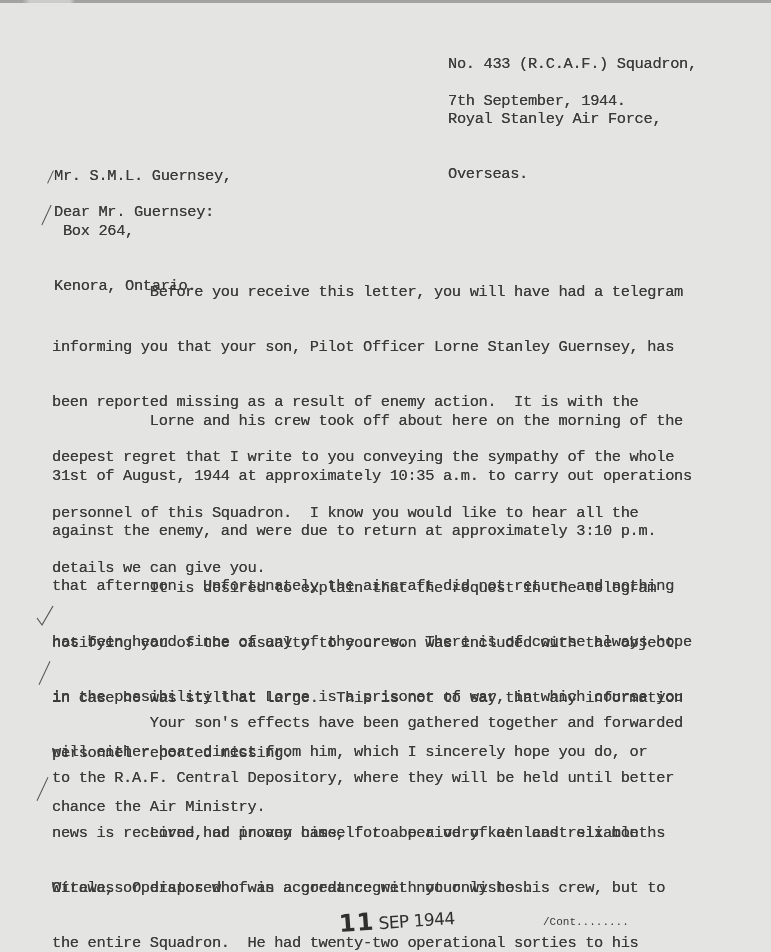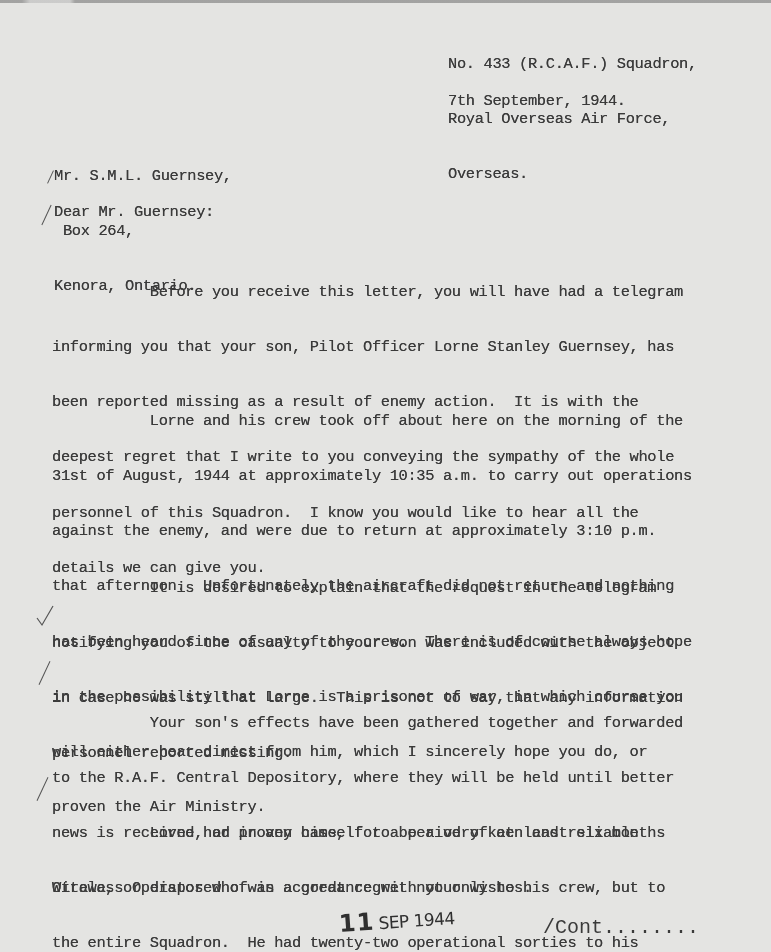--- a/index.html
+++ b/index.html
@@ -33,34 +33,34 @@
   .p5 { top: 787px; }
   .block div { height: 18.4px; }
   .stamp {
     position: absolute; left: 340px; top: 910px;
     font-family: "DejaVu Sans", sans-serif; color: #2f2f2f;
     transform: rotate(-4deg); transform-origin: left bottom;
     white-space: pre;
   }
   .stamp .day { font-size: 24px; font-weight: bold; letter-spacing: 1px; }
   .stamp .rest { font-size: 17px; margin-left: 4px; letter-spacing: -0.5px; }
-  .cont { position: absolute; left: 543px; top: 916px; font-size: 20px; white-space: pre; }
+  .cont { position: absolute; left: 543px; top: 916px; font-size: 11px; white-space: pre; }
   .tick { position: absolute; border-left: 1.2px solid #555; height: 22px; transform: rotate(25deg); }
   .check {
     position: absolute; left: 36px; top: 605px; width: 18px; height: 22px;
   }
 </style>
 </head>
 <body>
 
 <div class="topband"></div>
 
 <div class="line header block">
   <div>No. 433 (R.C.A.F.) Squadron,</div>
-  <div>Royal Overseas Air Force,</div>
+  <div>Royal Stanley Air Force,</div>
   <div>Overseas.</div>
 </div>
 <div class="line date">7th September, 1944.</div>
 
 <div class="line addr block">
   <div>Mr. S.M.L. Guernsey,</div>
   <div> Box 264,</div>
   <div>Kenora, Ontario.</div>
 </div>
 <div class="line salut">Dear Mr. Guernsey:</div>
@@ -75,21 +75,21 @@
 </div>
 
 <div class="line para p2 block">
   <div>           Lorne and his crew took off about here on the morning of the</div>
   <div>31st of August, 1944 at approximately 10:35 a.m. to carry out operations</div>
   <div>against the enemy, and were due to return at approximately 3:10 p.m.</div>
   <div>that afternoon.  Unfortunately the aircraft did not return and nothing</div>
   <div>has been heard since of any of the crew.  There is of course always hope</div>
   <div>in the possibility that Lorne is a prisoner of war, in which course you</div>
   <div>will either hear direct from him, which I sincerely hope you do, or</div>
-  <div>proven the Air Ministry.</div>
+  <div>chance the Air Ministry.</div>
 </div>
 
 <div class="line para p3 block">
   <div>           It is desired to explain that the request in the telegram</div>
   <div>notifying you of the casualty to your son was included with the object</div>
   <div>in case he was still at large.  This is not to say that any information</div>
   <div>personnel reported missing.</div>
 </div>
 
 <div class="line para p4 block">

